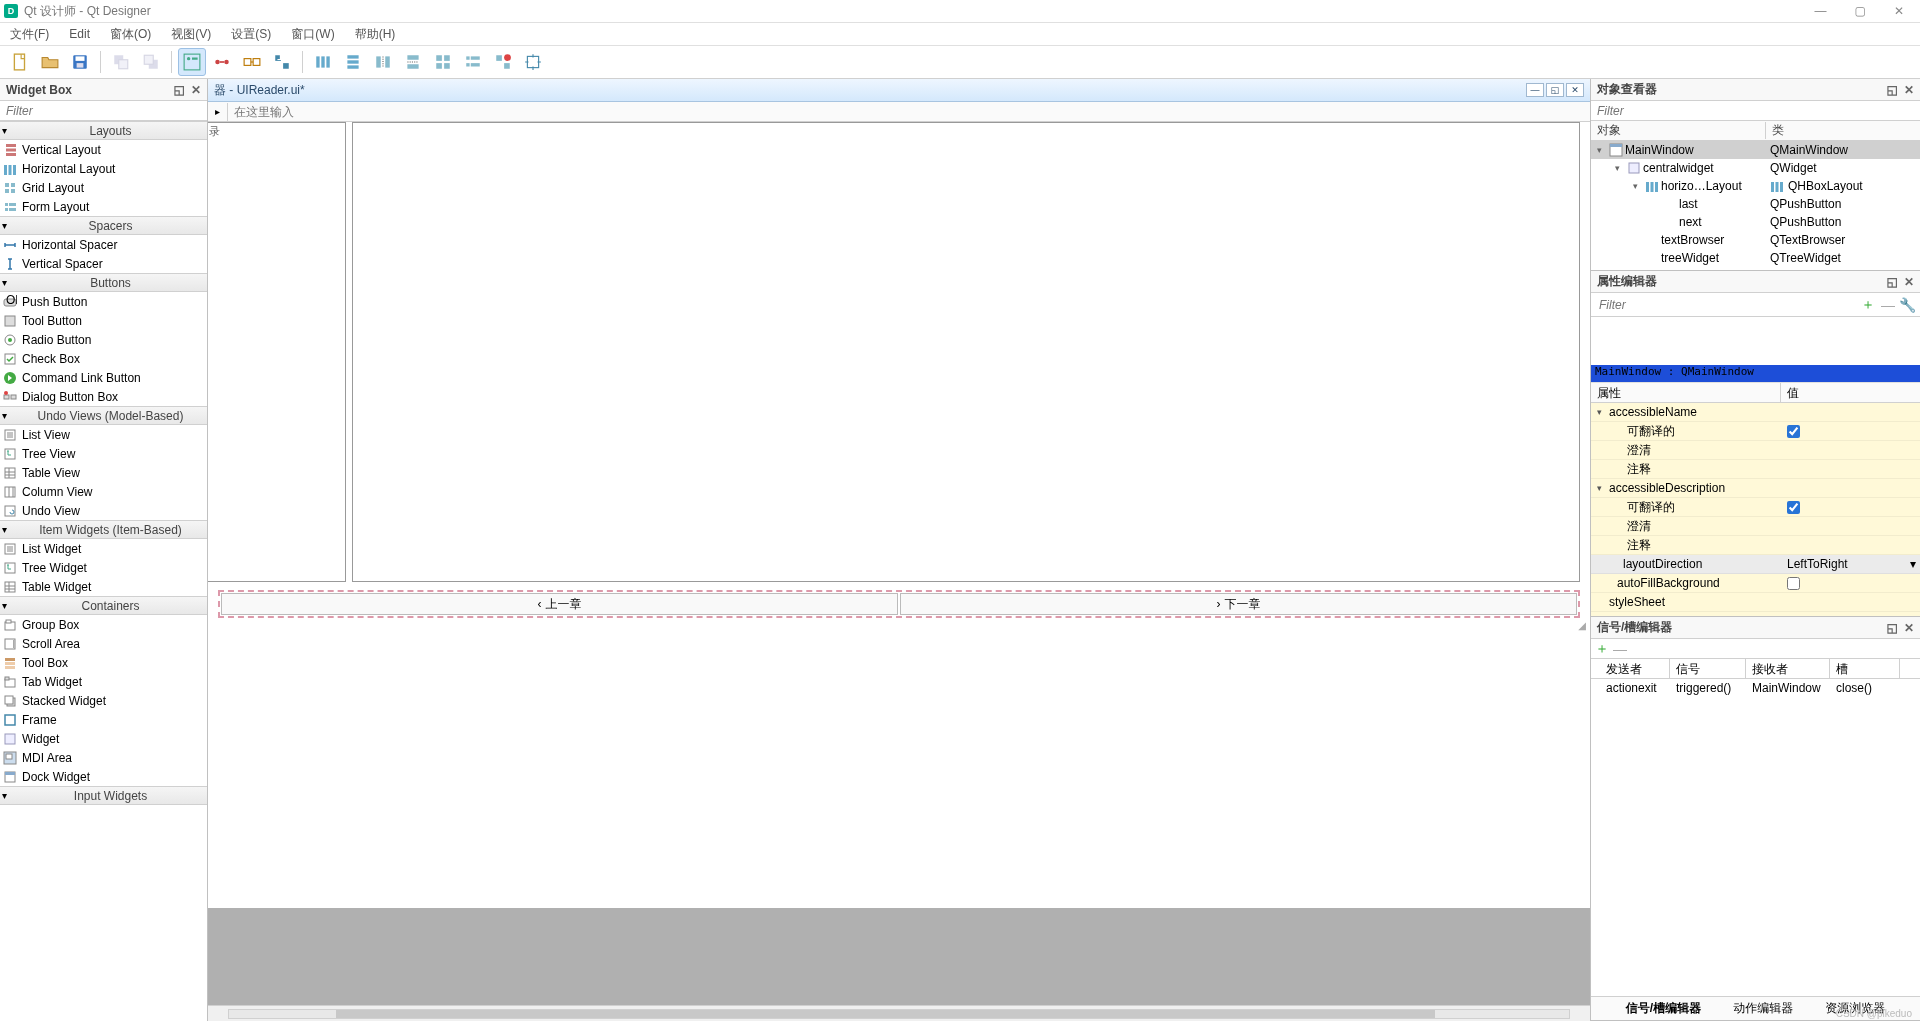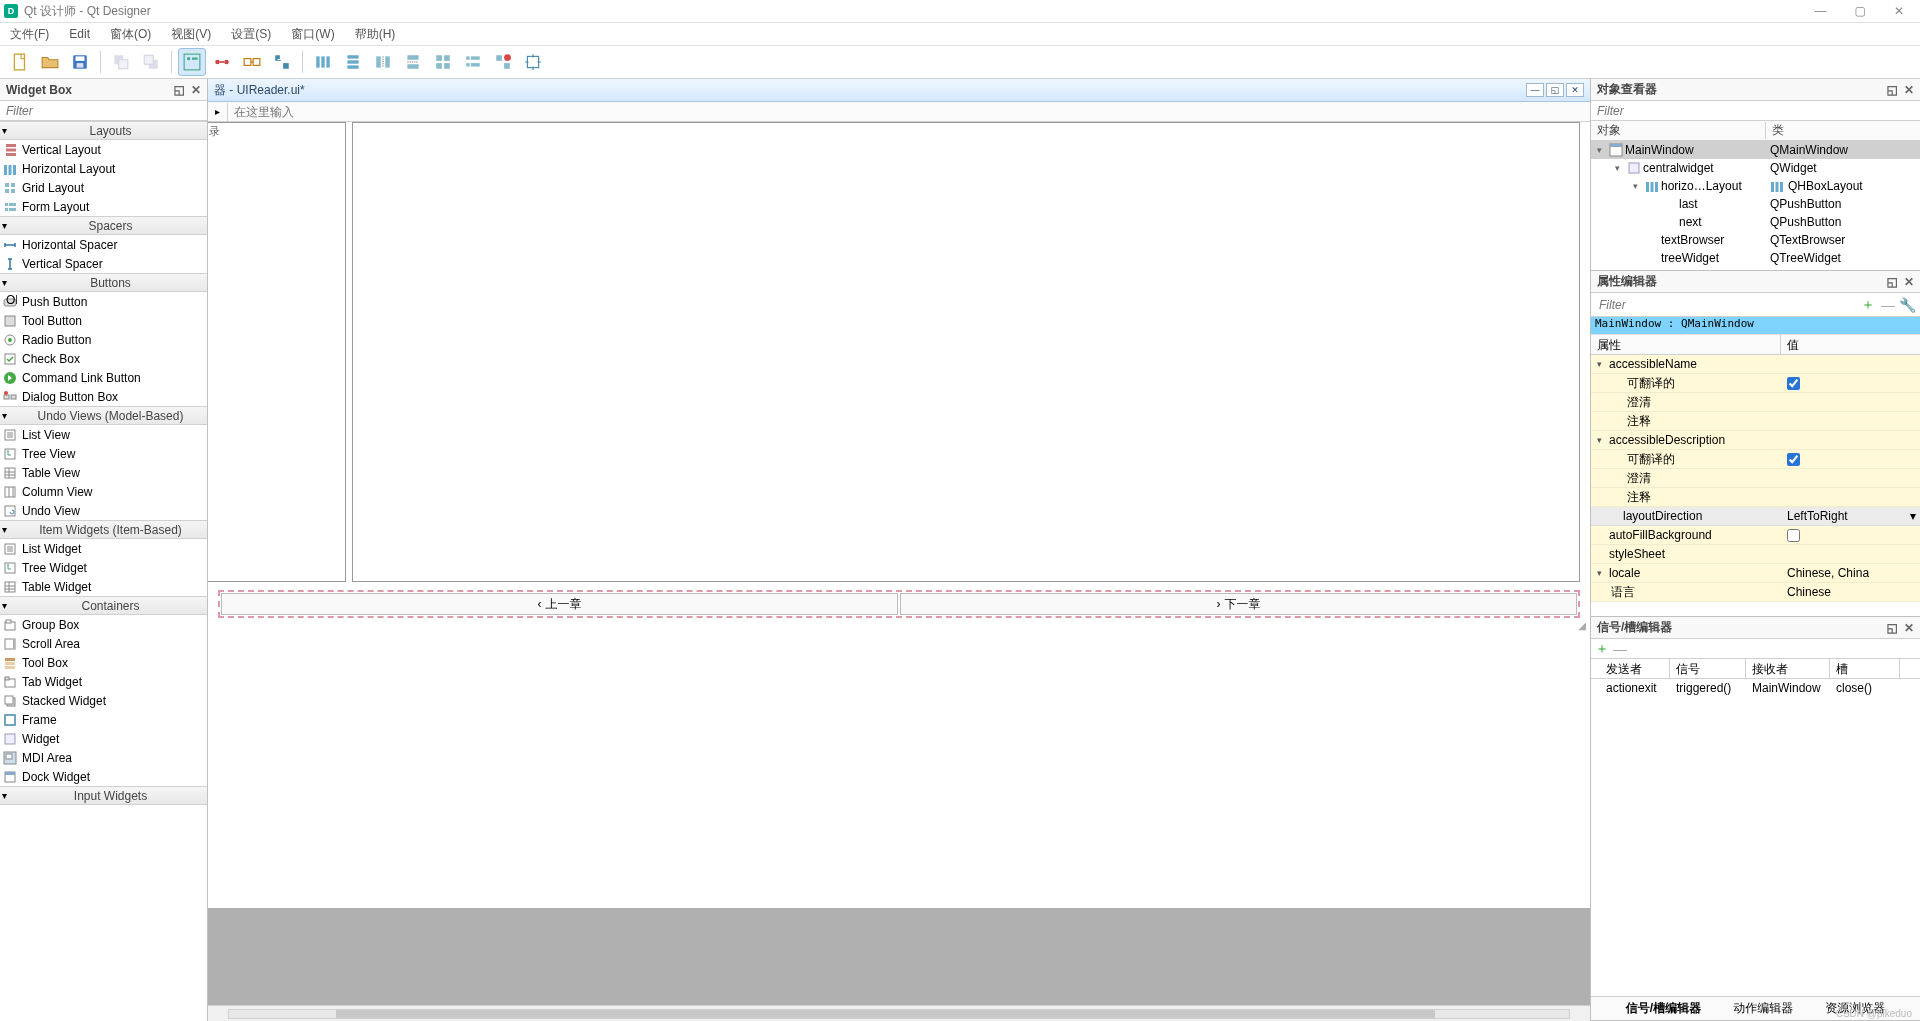--- a/index.html
+++ b/index.html
@@ -57,21 +57,21 @@
 .obj-head .c1 { width: 175px; border-right: 1px solid #d0d0d0; }
 .obj-row { display: flex; height: 18px; align-items: center; cursor:pointer; }
 .obj-row .c1 { width: 175px; display: flex; align-items: center; gap: 2px; padding-left: 4px; }
 .obj-row .c2 { padding-left: 4px; display:flex; align-items:center; gap:4px; }
 .obj-row.selected { background: #d0d0d0; }
 .obj-row .arrow { width: 10px; font-size:9px; color:#666; }
 .obj-row .oicon { width: 14px; height: 14px; display:flex; align-items:center; justify-content:center; }
 .prop-toolbar { height: 24px; border-bottom: 1px solid #d0d0d0; display: flex; align-items: center; padding: 0 2px; }
 .prop-toolbar input { flex: 1; border: none; padding: 0 6px; font-style: italic; color:#888; outline:none; }
 .prop-toolbar .tbtn { width: 20px; height: 20px; display:flex; align-items:center; justify-content:center; cursor:pointer; font-size:14px; }
-.prop-class { height: 18px; padding: 0 4px; font-family: monospace; font-size: 11px; background:#7dd3fc; border-bottom:1px solid #e0e0e0; }
+.prop-class { height: 18px; padding: 0 4px; font-family: monospace; font-size: 11px; background:#1d4ed8; border-bottom:1px solid #e0e0e0;margin-top:48px; }
 .prop-head { display: flex; height: 20px; border-bottom: 1px solid #d0d0d0; background:#fafafa; }
 .prop-head div { padding: 2px 6px; }
 .prop-head .p1 { width: 190px; border-right: 1px solid #d0d0d0; }
 .prop-list { flex:1; overflow:auto; }
 .prop-row { display: flex; height: 19px; align-items: center; border-bottom: 1px solid rgba(0,0,0,0.05); }
 .prop-row .p1 { width: 190px; padding-left: 6px; display:flex; align-items:center; gap:2px; }
 .prop-row .p2 { flex:1; padding-left: 6px; display:flex; align-items:center; }
 .prop-row.yellow { background: #fff9d8; }
 .prop-row.gray { background: #ebebeb; }
 .prop-row .arrow { width:10px; font-size:9px; color:#555; }
@@ -789,21 +789,21 @@
               <span>layoutDirection</span>
             </div>
             <div class="p2">
               <div class="combo">
                 <span>LeftToRight</span>
                 <span>▾</span>
               </div>
             </div>
           </div>
           <div class="prop-row yellow">
-            <div class="p1" style="padding-left:6px">
+            <div class="p1" style="padding-left:14px">
               <span class="arrow"></span>
               <span>autoFillBackground</span>
             </div>
             <div class="p2">
               <input type="checkbox" style="">
             </div>
           </div>
           <div class="prop-row yellow">
             <div class="p1" style="padding-left:6px">
               <span class="arrow"></span>

